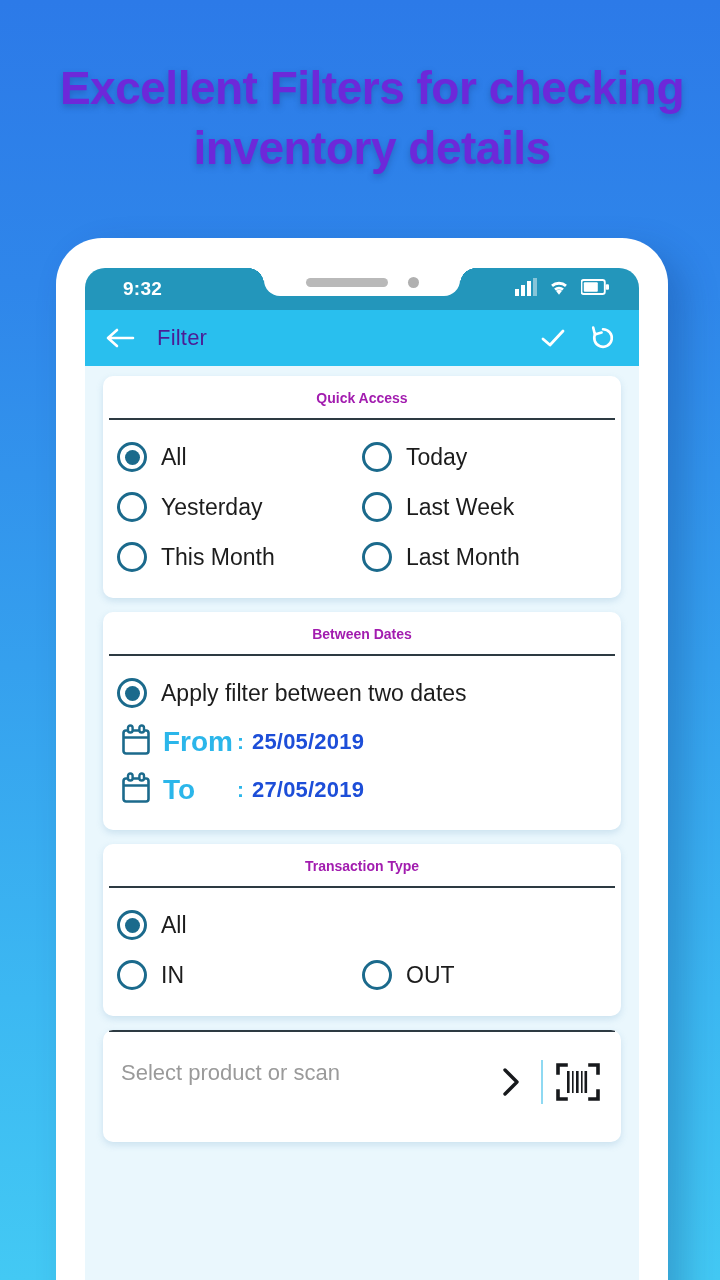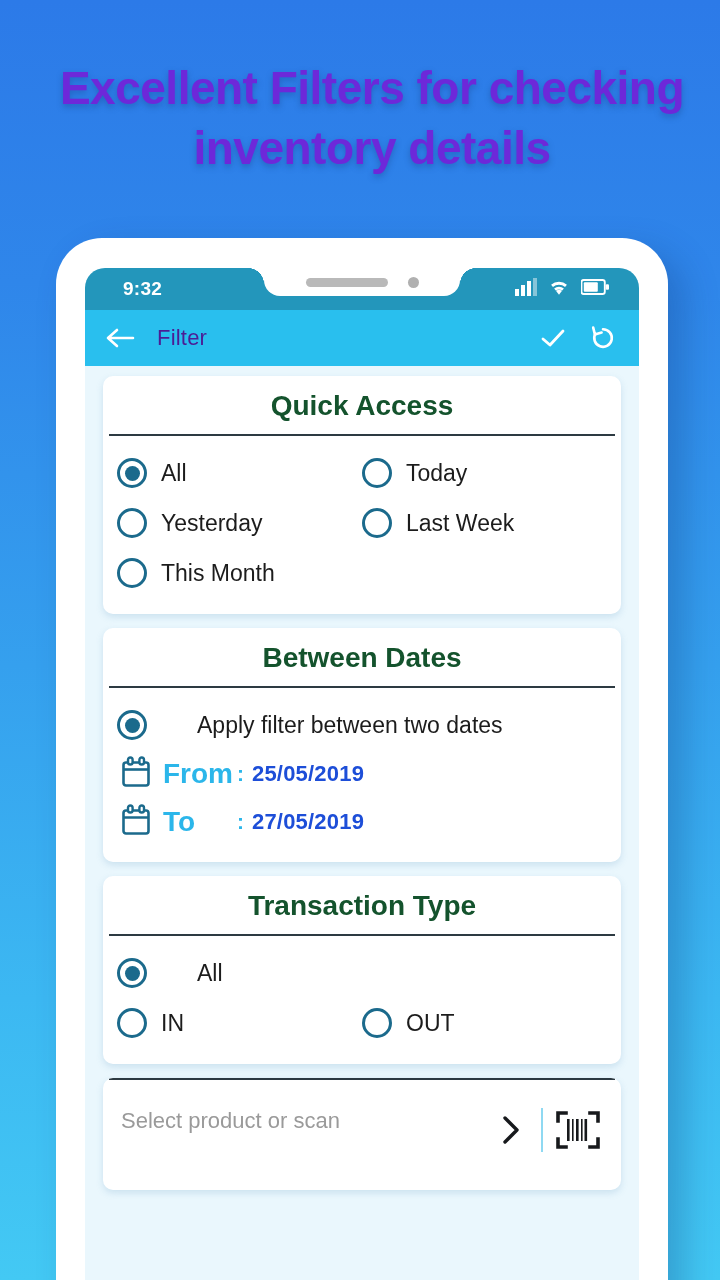--- a/index.html
+++ b/index.html
@@ -87,33 +87,33 @@
   .content { padding:10px 18px 0 18px; }
   .card {
     background:#ffffff;
     border-radius:10px;
     margin-bottom:14px;
     box-shadow:0 3px 7px rgba(90,150,190,.22);
     overflow:hidden;
   }
   .card-title {
     text-align:center;
-    color:#14532d;
-    font-size:28px;
+    color:#a21caf;
+    font-size:14px;
     font-weight:bold;
     padding:14px 0 12px 0;
   }
   .card-rule { height:2px; background:#2d3a42; margin:0 6px; }
   .card-body { padding:12px 14px 16px 14px; }
 
   
   .radio-grid { display:flex; flex-wrap:wrap; }
   .radio-row { display:flex; align-items:center; padding:10px 0; }
   .radio-grid .radio-row { width:50%; }
-  .radio-row.full { width:100%;gap:36px; }
+  .radio-row.full { width:100%; }
   .radio {
     width:30px; height:30px; border-radius:50%;
     border:3px solid #1b6a8c;
     flex:0 0 auto;
     display:flex; align-items:center; justify-content:center;
     background:#ffffff;
     cursor:pointer;
   }
   .radio .dot { width:0; height:0; border-radius:50%; background:#1b6a8c; }
   .radio.checked .dot { width:15px; height:15px; }
@@ -242,20 +242,26 @@
               <span class="radio-label">Last Week</span>
             </div>
 
             <div class="radio-row">
               <span class="radio">
                   <span class="dot"></span>
                 </span>
               <span class="radio-label">This Month</span>
             </div>
 
+            <div class="radio-row">
+              <span class="radio">
+                  <span class="dot"></span>
+                </span>
+              <span class="radio-label">Last Month</span>
+            </div>
 
           </div>
         </div>
       </div>
 
       <div class="card">
         <div class="card-title">Between Dates</div>
         <div class="card-rule"></div>
         <div class="card-body">
 

